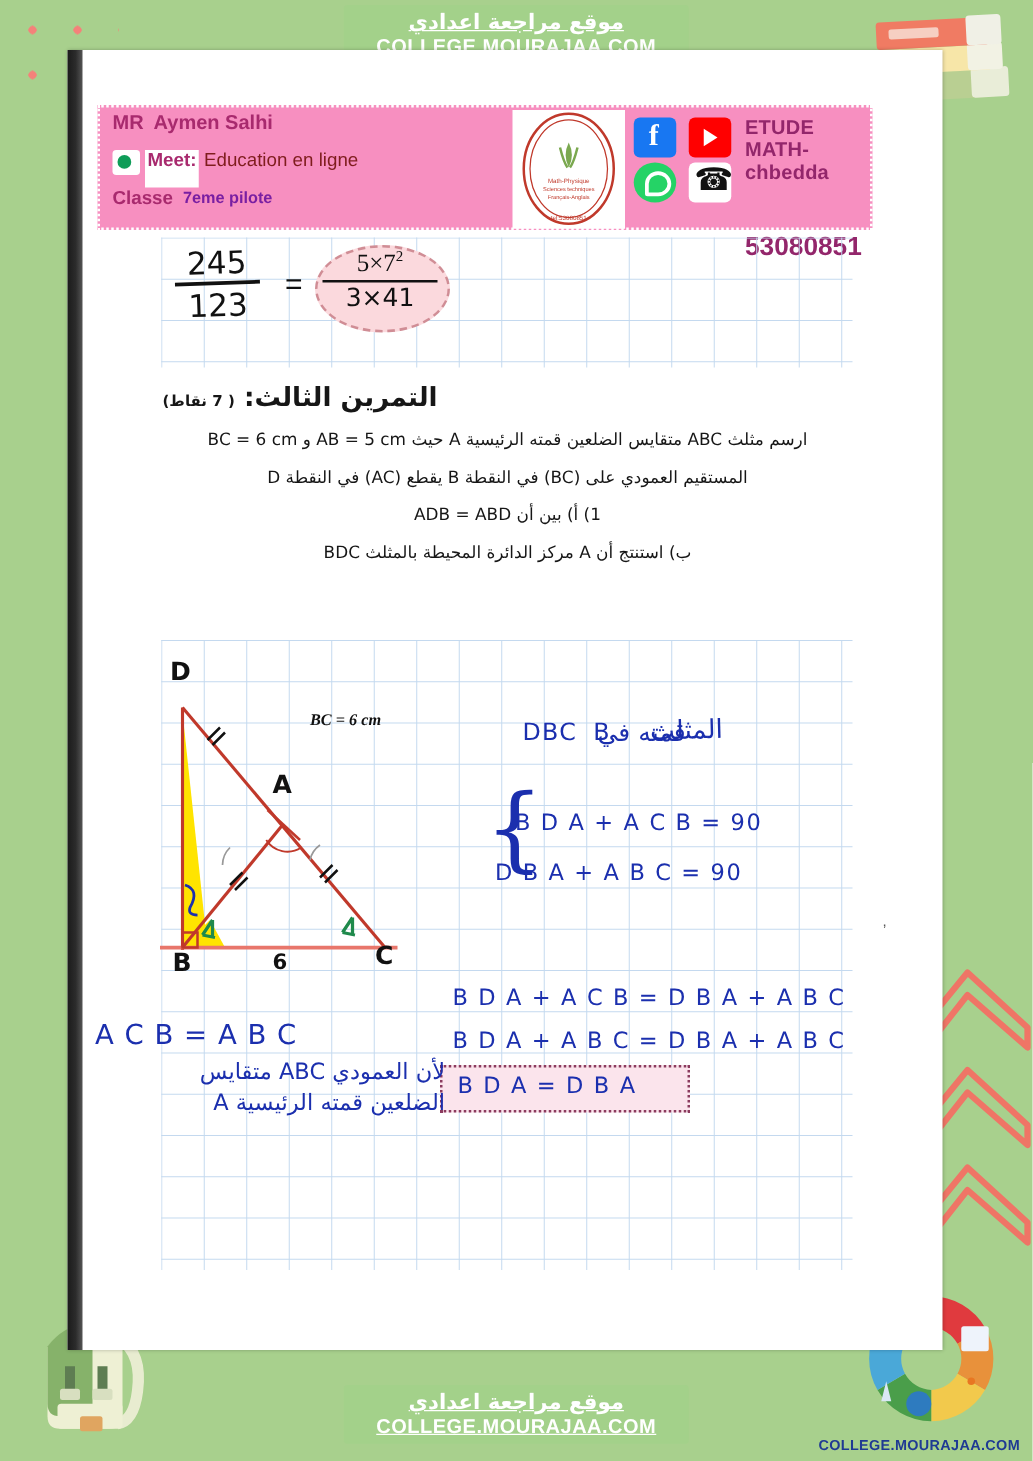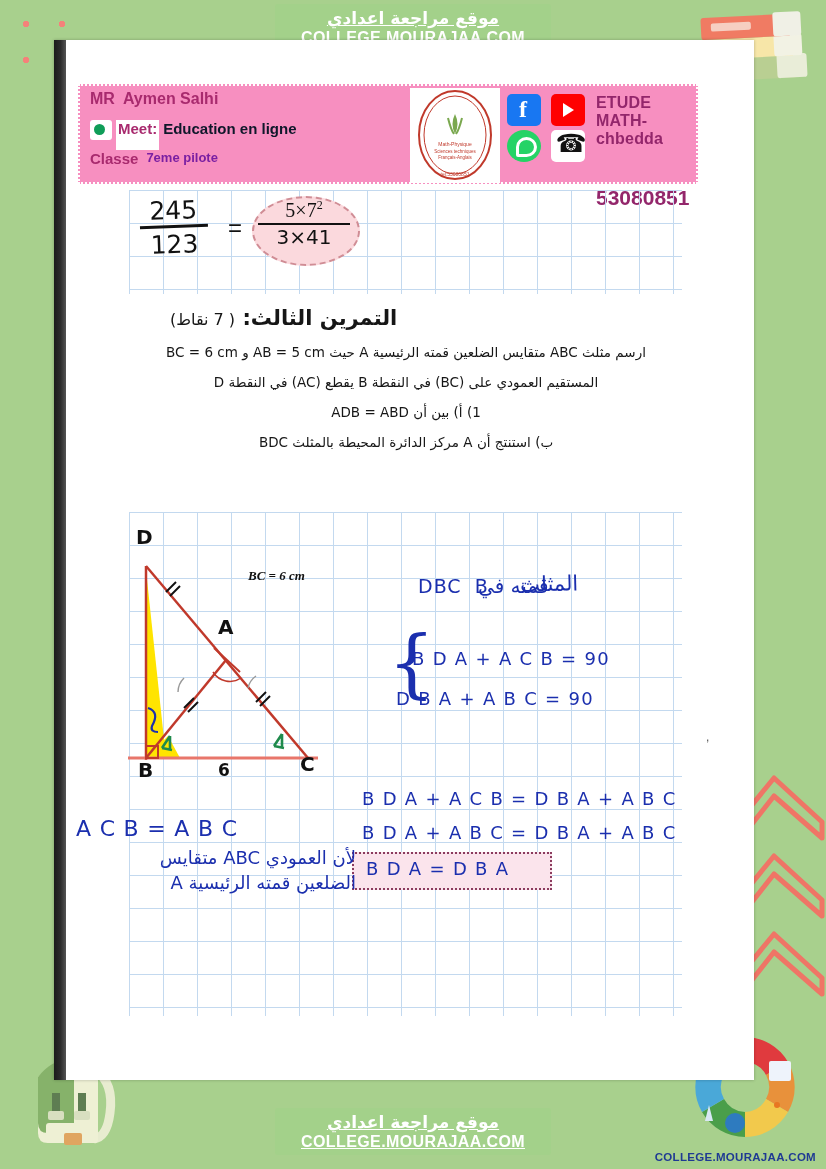--- a/index.html
+++ b/index.html
@@ -31,21 +31,21 @@
     box-shadow:0 0 3px rgba(0,0,0,.25);}
   .binding{position:absolute;left:54px;top:40px;width:12px;height:1040px;
     background:linear-gradient(90deg,#1b1b1b 0%,#2c2c2c 55%,#555 100%);}
   
   .pink-head{position:absolute;left:78px;top:84px;width:620px;height:100px;
     background:#f78fc0;border:2px dotted #fff;box-sizing:border-box;}
   .ph-left{position:absolute;left:10px;top:4px;width:300px;color:#8e2560;}
   .ph-row{display:flex;height:30px;}
   .ph-name{font-size:16px;font-weight:bold;color:#a82a6e;}
   .ph-meet-label{font-size:15px;font-weight:bold;color:#a82a6e;margin-left:4px;background:#fff;padding:0 2px;}
-  .ph-meet-val{font-size:15px;font-weight:bold;color:#0f172a;margin-left:4px;}
+  .ph-meet-val{font-size:15px;font-weight:normal;color:#7f1d1d;margin-left:4px;}
   .ph-classe{font-size:15px;font-weight:bold;color:#a82a6e;}
   .ph-classe-val{font-size:13px;font-weight:bold;color:#7a1fa2;margin-left:8px;}
   .meet-ico{width:22px;height:20px;background:#fff;border-radius:3px;position:relative;display:inline-block;}
   .meet-ico::before{content:"";position:absolute;left:4px;top:4px;width:11px;height:11px;
     border-radius:50%;background:#0f9d58;}
   .stamp{position:absolute;left:330px;top:2px;width:90px;height:95px;background:#fff;}
   .socials{position:absolute;left:424px;top:6px;width:90px;}
   .sico{width:34px;height:32px;display:inline-block;margin:2px 3px;border-radius:5px;
     position:relative;vertical-align:top;}
   .s-fb{background:#1877f2;}
@@ -78,21 +78,21 @@
   .ellipse{position:absolute;left:252px;top:196px;width:104px;height:66px;
     background:#fbd9dd;border:2px dashed #d08d95;border-radius:50%;}
   .frac2{position:absolute;left:258px;top:198px;width:92px;text-align:center;
     font-family:"DejaVu Sans",sans-serif;font-size:20px;color:#111;}
   .frac2 .num{border-bottom:2.5px solid #111;padding-bottom:1px;font-family:Liberation Serif, serif;}
   .sup{font-size:12px;vertical-align:super;}
   
   .ex-block{position:absolute;left:130px;top:306px;width:552px;direction:rtl;
     font-family:"DejaVu Sans",sans-serif;color:#161616;}
   .ex-title{text-align:left;font-size:21px;font-weight:bold;}
-  .ex-title .pts{font-size:16px;font-weight:normal;margin-left:40px;}
+  .ex-title .pts{font-size:12px;font-weight:bold;}
   .ex-line{font-size:13.5px;margin-top:14px;text-align:center;}
   
   .fig{position:absolute;left:118px;top:520px;width:230px;height:270px;}
   .bc-label{position:absolute;left:248px;top:568px;font-family:"Liberation Serif",serif;
     font-style:italic;font-weight:bold;font-size:13px;color:#111;}
   .lbl{position:absolute;font-family:"DejaVu Sans",sans-serif;color:#111;font-weight:bold;}
   .lbl-D{left:136px;top:525px;font-size:20px;}
   .lbl-A{left:218px;top:615px;font-size:20px;}
   .lbl-B{left:138px;top:758px;font-size:20px;}
   .lbl-C{left:300px;top:752px;font-size:20px;}

